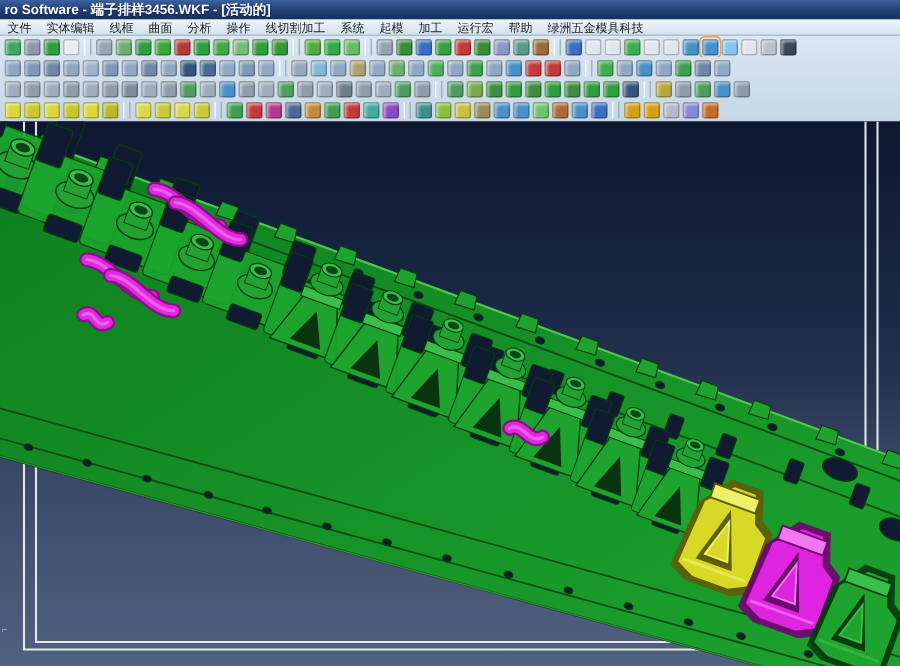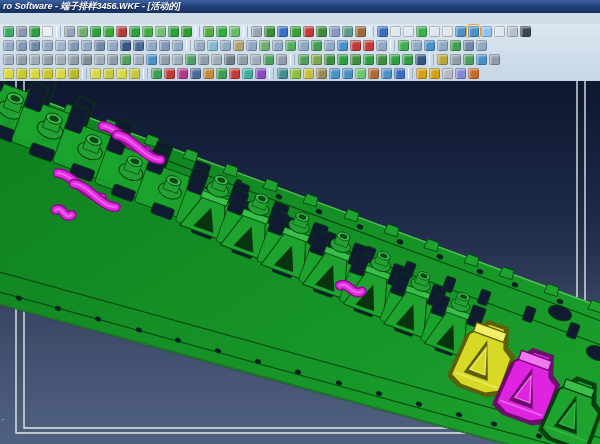--- a/index.html
+++ b/index.html
@@ -3,21 +3,21 @@
 <meta charset="utf-8">
 <style>
   html,body{margin:0;padding:0;background:#333;}
   .screen{position:relative;width:600px;height:444px;overflow:hidden;
           font-family:"Liberation Sans",sans-serif;background:#cfdde9;}
 
   
   .titlebar{position:absolute;left:0;top:0;width:600px;height:13px;
     background:linear-gradient(#3d629f 0%,#23437c 45%,#16305e 100%);
     color:#fff;font-size:9px;line-height:13px;padding-left:3px;box-sizing:border-box;
-    white-space:nowrap;overflow:hidden;font-weight:bold;text-shadow:0 1px 1px #0b1e3e;font-style:italic;}
+    white-space:nowrap;overflow:hidden;font-weight:bold;text-shadow:0 1px 1px #0b1e3e;}
 
   
   .menubar{position:absolute;left:0;top:13px;width:600px;height:10px;
     background:linear-gradient(#eef4fa,#d4e2ef);border-bottom:1px solid #aebfce;
     display:flex;align-items:center;font-size:8px;color:#1c1c1c;}
   .menubar .mi{padding:0 5px;white-space:nowrap;cursor:default;}
 
   
   .toolbars{position:absolute;left:0;top:24px;width:600px;height:57px;
     background:linear-gradient(#dbe7f2,#c6d6e4);}
@@ -36,20 +36,35 @@
 </style>
 </head>
 <body>
 
 <div class="screen">
 
   <div class="titlebar">
     <span>ro Software - 端子排样3456.WKF - [活动的]</span>
   </div>
 
+  <div class="menubar">
+      <div class="mi">文件</div>
+      <div class="mi">实体编辑</div>
+      <div class="mi">线框</div>
+      <div class="mi">曲面</div>
+      <div class="mi">分析</div>
+      <div class="mi">操作</div>
+      <div class="mi">线切割加工</div>
+      <div class="mi">系统</div>
+      <div class="mi">起模</div>
+      <div class="mi">加工</div>
+      <div class="mi">运行宏</div>
+      <div class="mi">帮助</div>
+      <div class="mi">绿洲五金模具科技</div>
+    </div>
 
   <div class="toolbars">
     <div class="trow">
         <div class="ticon" style="background: rgb(63, 168, 100);"></div>
         <div class="ticon" style="background: rgb(138, 152, 168);"></div>
         <div class="ticon" style="background: rgb(47, 158, 63);"></div>
         <div class="ticon" style="background: rgb(232, 238, 244);"></div>
         <div class="tsep"></div>
         <div class="ticon" style="background: rgb(151, 164, 178);"></div>
         <div class="ticon" style="background: rgb(111, 174, 111);"></div>

